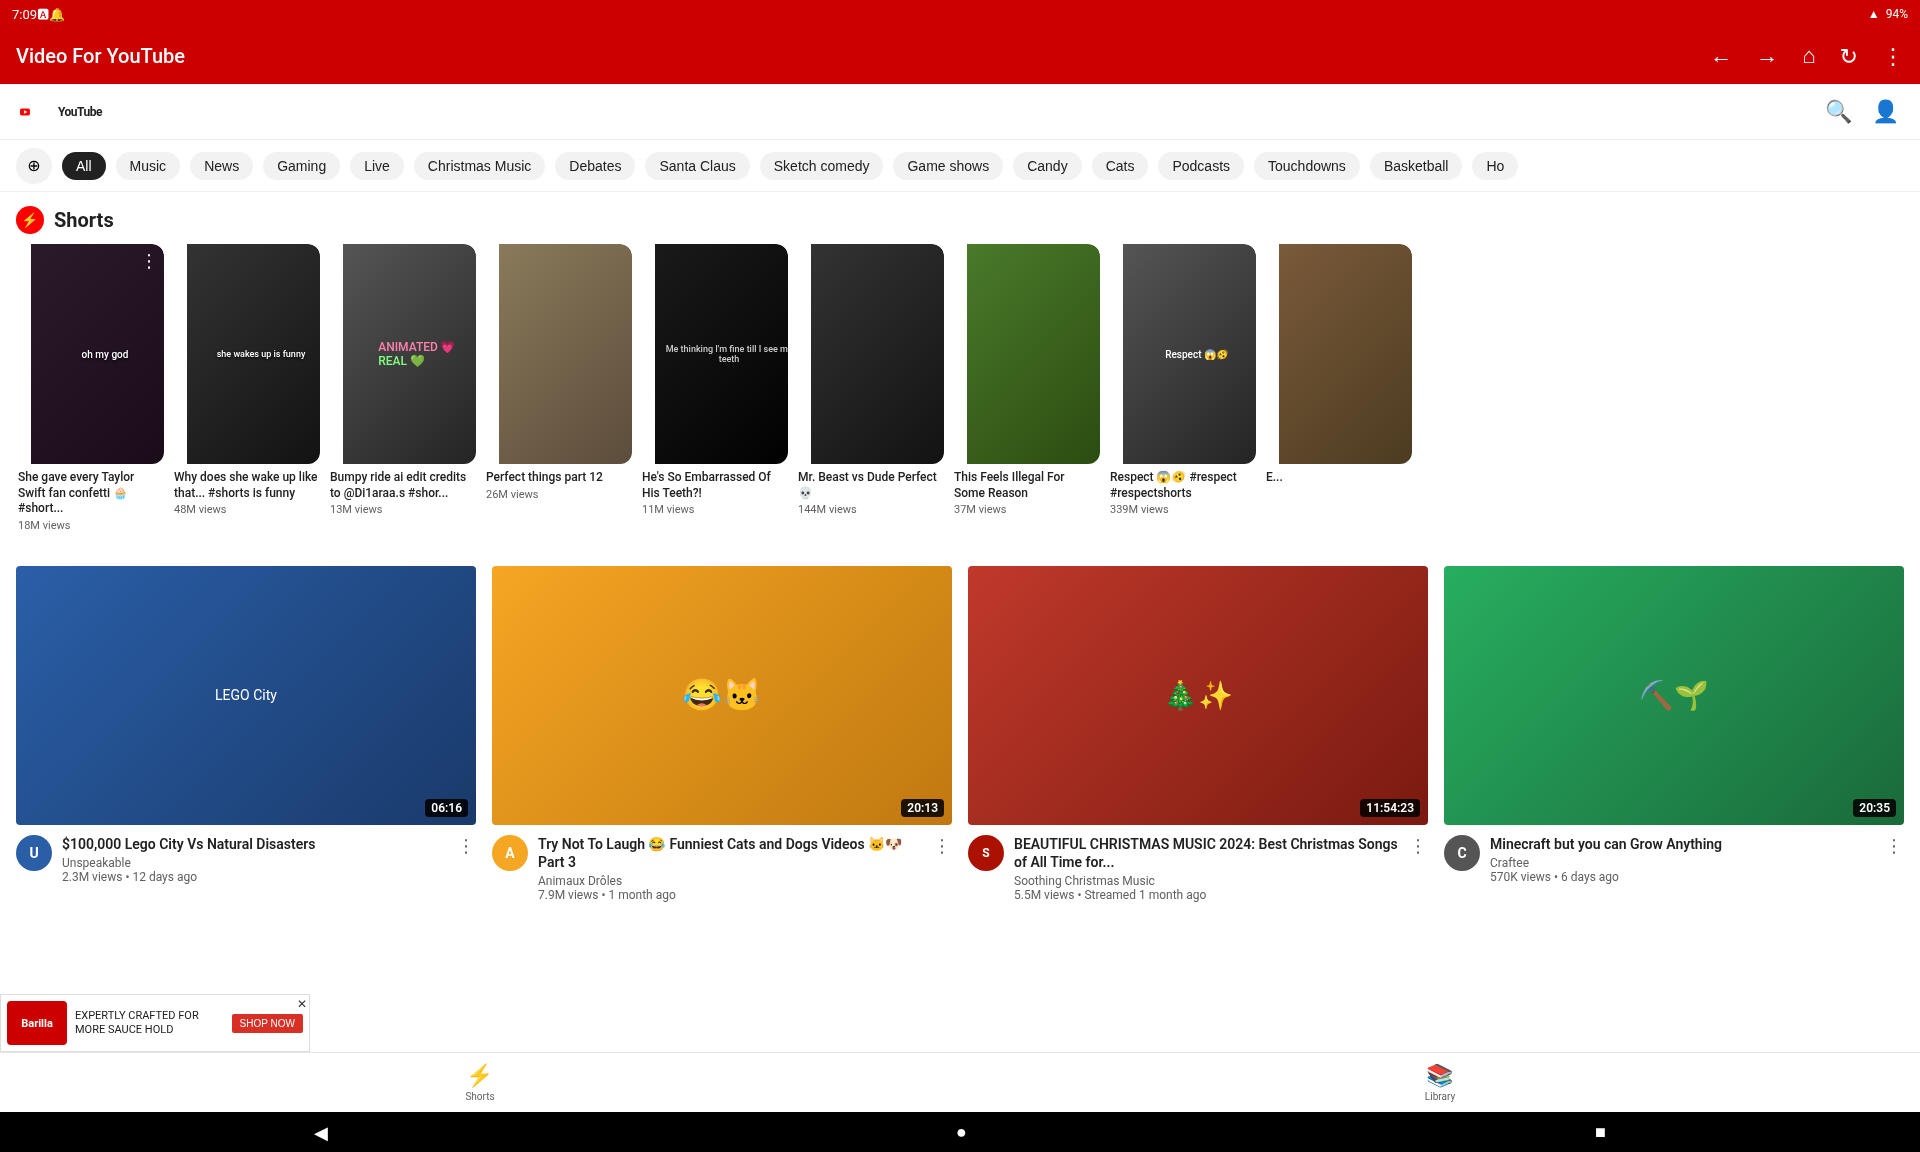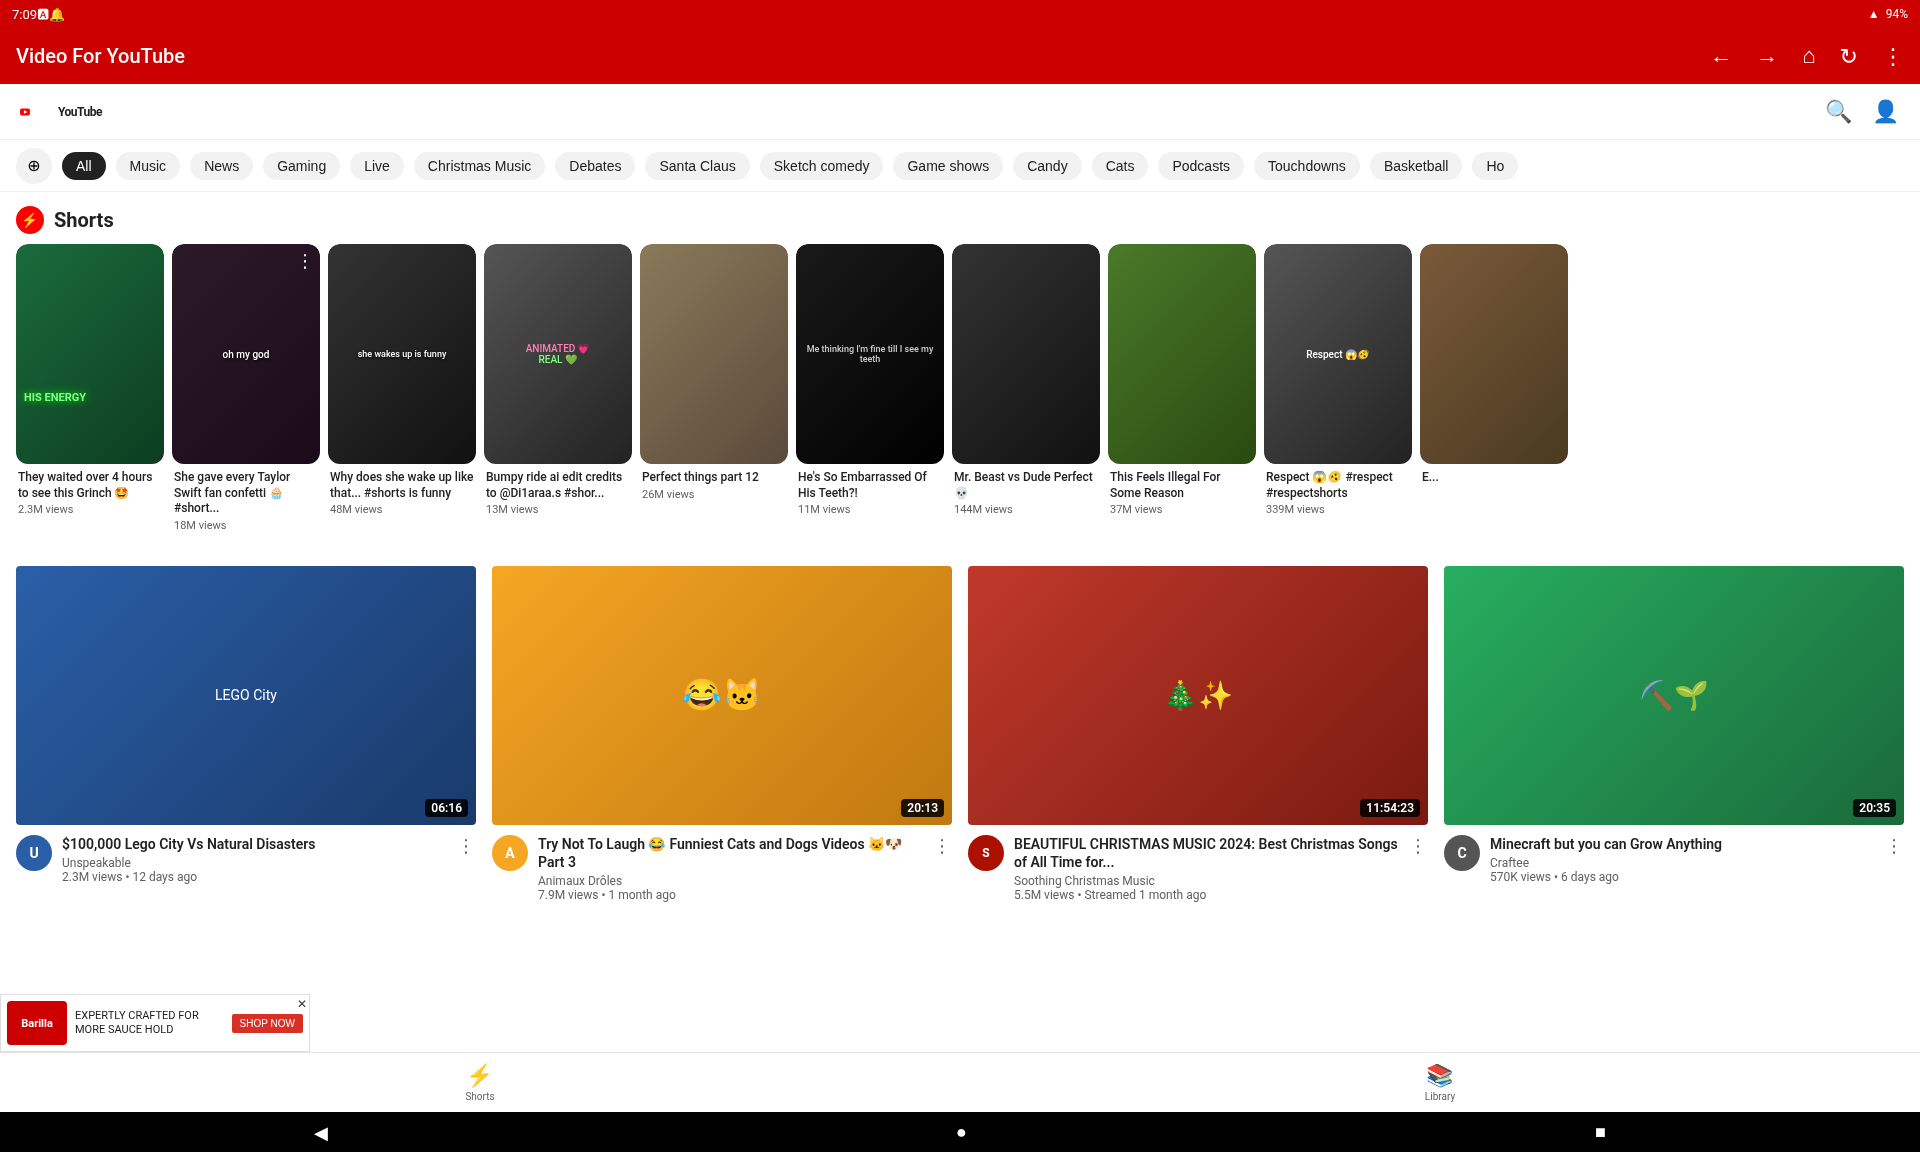--- a/index.html
+++ b/index.html
@@ -120,20 +120,21 @@
       height: 220px;
       border-radius: 12px;
       overflow: hidden;
       position: relative;
     }
     .short-thumb-bg {
       width: 100%; height: 100%;
       display: flex; align-items: center; justify-content: center;
       font-size: 11px; color: white; text-align: center; padding: 8px;
       font-weight: 500;
+      margin-left: 15px;
     }
     .short-info { padding: 6px 2px 2px; }
     .short-title { font-size: 12px; color: #212121; line-height: 1.3; font-weight: 500; }
     .short-views { font-size: 11px; color: #606060; margin-top: 2px; }
     .short-menu-btn {
       position: absolute; top: 6px; right: 6px;
       color: white; font-size: 18px; cursor: pointer;
     }
 
     
@@ -282,31 +283,20 @@
 
 <div class="main-content">
 
   <div class="section-header">
     <div class="shorts-icon">⚡</div>
     <span class="section-title">Shorts</span>
   </div>
 
   <div class="shorts-row">
 
-    <div class="short-item">
-      <div class="short-thumb">
-        <div class="short-thumb-bg" style="background:linear-gradient(135deg,#1a6b3c,#0d3d21);">
-          <span style="position:absolute;bottom:60px;left:8px;font-size:11px;color:#7fff7f;font-weight:700;text-shadow:0 0 8px #0f0;">HIS ENERGY</span>
-        </div>
-      </div>
-      <div class="short-info">
-        <div class="short-title">They waited over 4 hours to see this Grinch 🤩</div>
-        <div class="short-views">2.3M views</div>
-      </div>
-    </div>
 
     <div class="short-item">
       <div class="short-thumb">
         <div class="short-thumb-bg" style="background:linear-gradient(135deg,#2a1a2a,#1a0a1a);">
           <span style="font-size:10px;color:#fff;text-shadow:0 1px 3px #000;">oh my god</span>
         </div>
         <span class="short-menu-btn">⋮</span>
       </div>
       <div class="short-info">
         <div class="short-title">She gave every Taylor Swift fan confetti 🧁 #short...</div>
@@ -322,21 +312,21 @@
       </div>
       <div class="short-info">
         <div class="short-title">Why does she wake up like that... #shorts is funny</div>
         <div class="short-views">48M views</div>
       </div>
     </div>
 
     <div class="short-item">
       <div class="short-thumb">
         <div class="short-thumb-bg" style="background:linear-gradient(135deg,#555,#222);">
-          <div style="font-size:10px;color:#fff;text-align:center;">
+          <div style="font-size:12px;color:#fff;text-align:left;">
             <span style="color:#ff80b0;">ANIMATED 💗</span><br>
             <span style="color:#80ff80;">REAL 💚</span>
           </div>
         </div>
       </div>
       <div class="short-info">
         <div class="short-title">Bumpy ride ai edit credits to @Di1araa.s #shor...</div>
         <div class="short-views">13M views</div>
       </div>
     </div>

